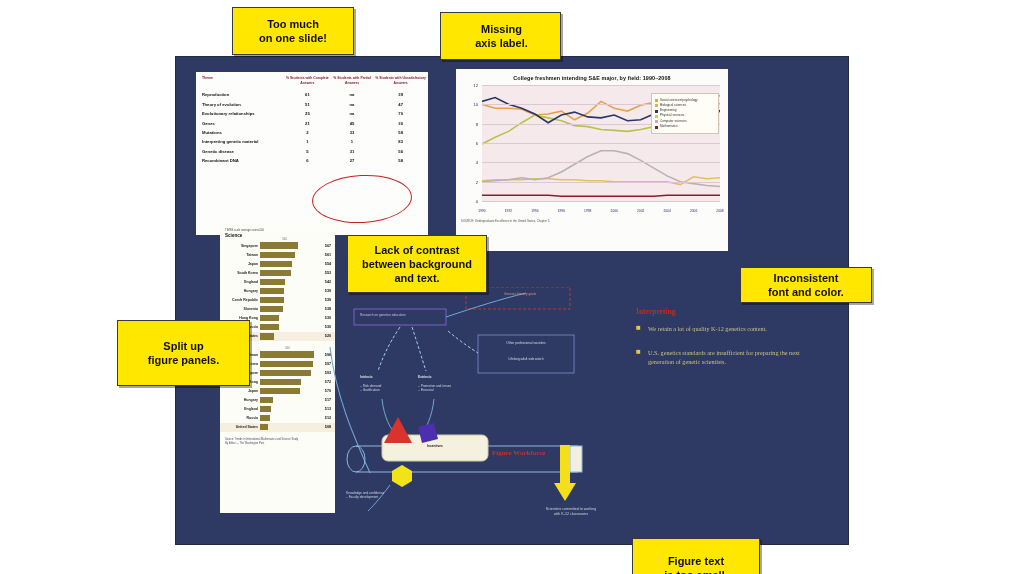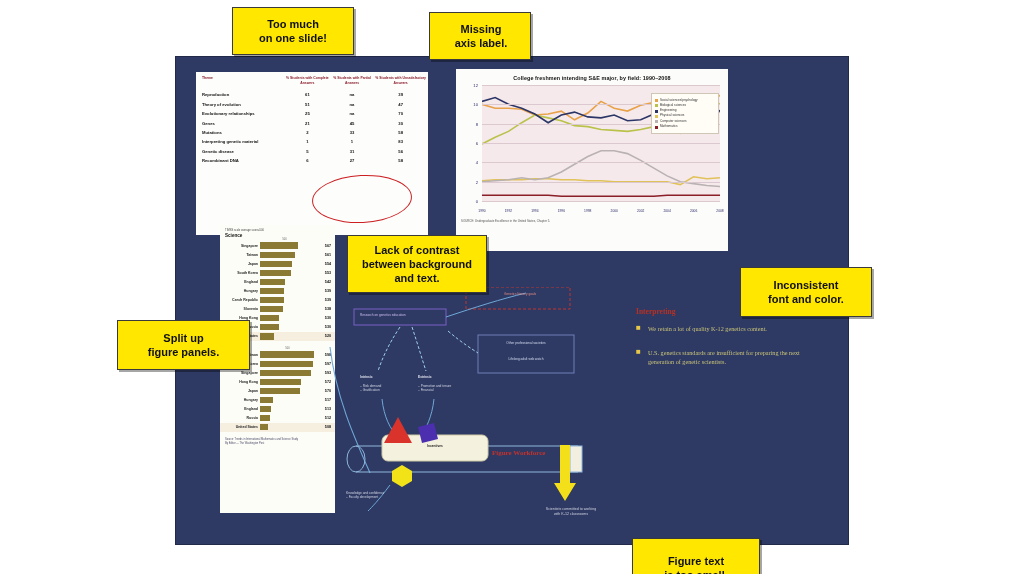--- a/index.html
+++ b/index.html
@@ -435,24 +435,24 @@
     <div class="cbul">
       <span class="cdot">■</span>
       <span class="ctxt">U.S. genetics standards are insufficient for preparing the next generation of genetic scientists.</span>
     </div>
   </div>
 </div>
 
 <div id="callout-host">
     <div class="callout" style="left: 232px; top: 7px; width: 122px; height: 48px; white-space: pre-line;">Too much
 on one slide!</div>
-    <div class="callout" style="left: 429px; top: 12px; width: 102px; height: 48px; white-space: pre-line; padding-left: 8px;">Missing
+    <div class="callout" style="left: 440px; top: 12px; width: 121px; height: 48px; white-space: pre-line; padding-left: 8px;">Missing
 axis label.</div>
     <div class="callout" style="left: 347px; top: 235px; width: 140px; height: 58px; white-space: pre-line;">Lack of contrast
 between background
 and text.</div>
-    <div class="callout" style="left: 117px; top: 320px; width: 133px; height: 50px; white-space: pre-line;">Split up
+    <div class="callout" style="left: 117px; top: 320px; width: 133px; height: 66px; white-space: pre-line;">Split up
 figure panels.</div>
-    <div class="callout" style="left: 740px; top: 267px; width: 132px; height: 50px; white-space: pre-line;">Inconsistent
+    <div class="callout" style="left: 740px; top: 267px; width: 132px; height: 36px; white-space: pre-line;">Inconsistent
 font and color.</div>
     <div class="callout" style="left: 612px; top: 538px; width: 128px; height: 60px; white-space: pre-line; margin-left: 20px;">Figure text
 is too small.</div>
   </div>
 
 </body></html>

